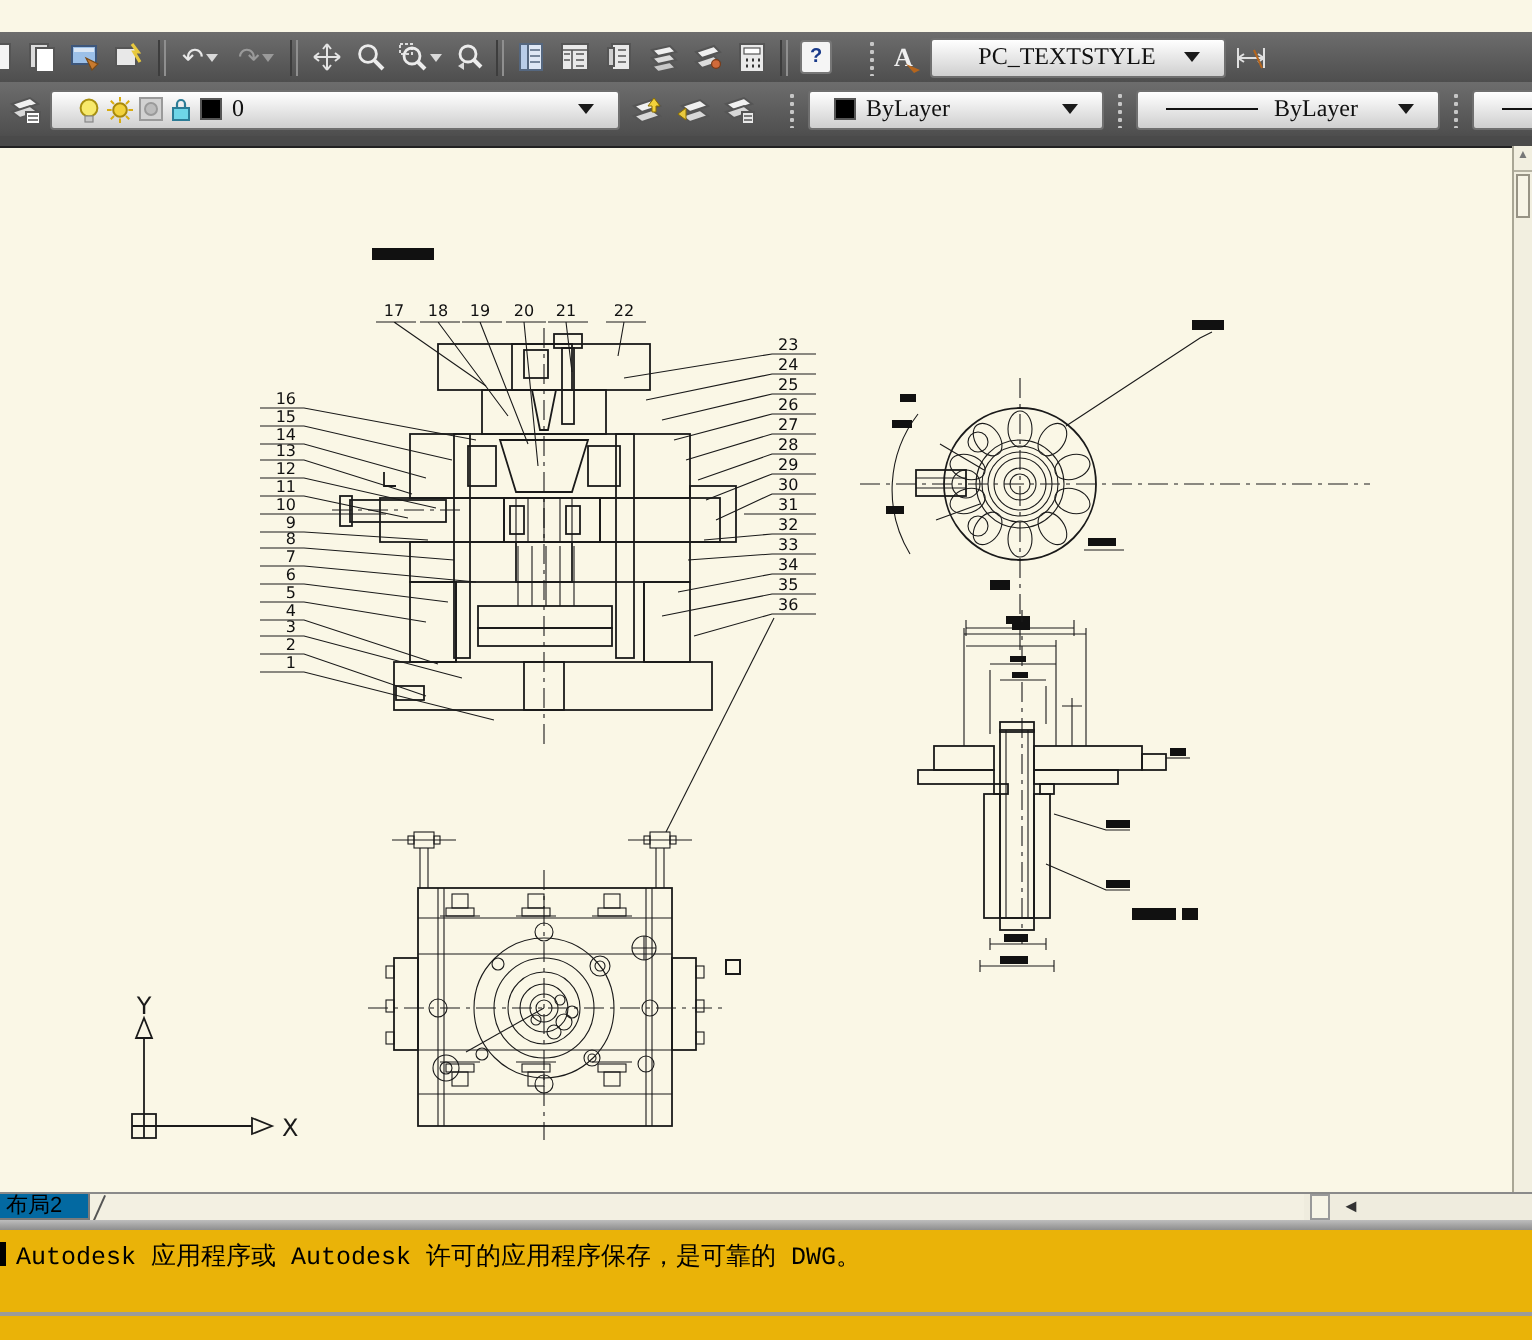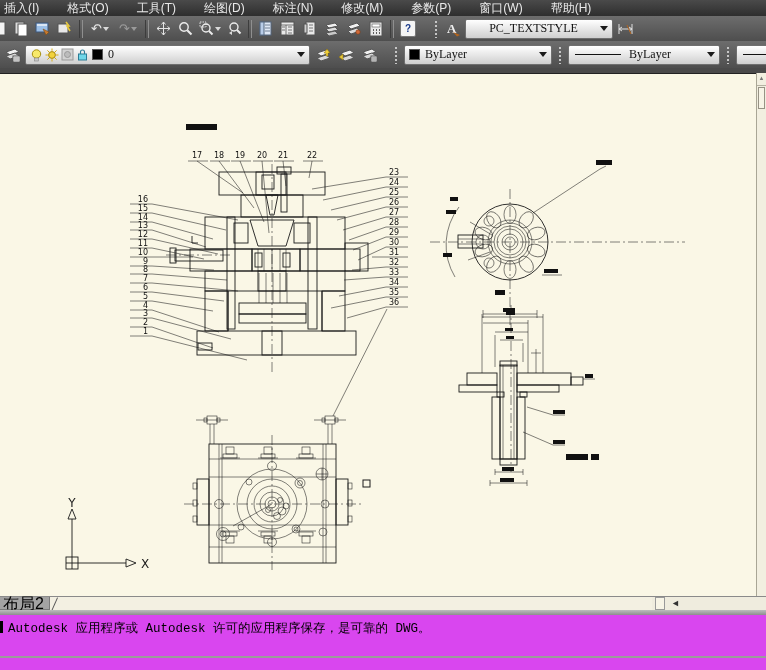--- a/index.html
+++ b/index.html
@@ -18,74 +18,63 @@
   #tbstrip{position:absolute;left:0;top:68px;width:766px;height:5px;background:#4a4a4a;border-bottom:1px solid #222;}
   .tb-btn{width:20px;height:20px;display:flex;align-items:center;justify-content:center;flex:none;border-radius:2px;}
   .tb-sep{width:2px;height:18px;flex:none;margin:0 2px;border-left:1px solid #3d3d3d;border-right:1px solid #8f8f8f;}
   .tb-grip{width:4px;height:18px;flex:none;margin:0 3px;
            background-image:radial-gradient(#c6c6c6 1px,transparent 1.2px);background-size:4px 4px;}
   .glyph{color:#e8e8e8;font-size:13px;line-height:13px;}
   .glyph.dim{color:#9a9a9a;}
   .caret{width:0;height:0;border-left:3px solid transparent;border-right:3px solid transparent;
          border-top:4px solid #d9d9d9;margin-left:1px;flex:none;}
   .combo{height:20px;background:linear-gradient(#ffffff,#cfcfcf);border:1px solid #6f6f6f;border-radius:2px;
-         display:flex;align-items:center;box-sizing:border-box;padding:0 4px;flex:none;
+         display:flex;align-items:center;box-sizing:border-box;padding:0 12px;flex:none;
          font-family:"Liberation Serif",serif;font-size:12px;color:#111;}
   .combo .ctext{flex:1;text-align:center;white-space:nowrap;overflow:hidden;}
   .combo .ltext{flex:1;text-align:left;white-space:nowrap;overflow:hidden;padding-left:2px;}
   .combo .drop{width:0;height:0;border-left:4px solid transparent;border-right:4px solid transparent;
                border-top:5px solid #1a1a1a;margin-left:3px;}
   .swatch{width:9px;height:9px;background:#000;border:1px solid #555;flex:none;margin-right:3px;}
   .ltline{flex:none;width:46px;height:1px;background:#111;margin:0 6px 0 2px;}
   
   #canvas{position:absolute;left:0;top:90px;width:756px;height:523px;background:#FAF7E6;}
   #vscroll{position:absolute;left:756px;top:73px;width:10px;height:523px;background:#F2EFE0;
            border-left:1px solid #A9A695;box-sizing:border-box;}
   #vscroll .sb-btn{height:12px;border-bottom:1px solid #b5b2a2;font-size:6px;color:#777;text-align:center;line-height:11px;}
   #vscroll .sb-thumb{height:20px;border:1px solid #979385;margin:1px;background:#F7F4E6;}
   
   #tabrow{position:absolute;left:0;top:596px;width:766px;height:14px;background:#F3F0E2;
           border-top:1px solid #8a8a8a;box-sizing:border-box;display:flex;align-items:stretch;}
-  #tab-active{background:#a3a3a3;border:1px solid #7b7b7b;border-top:none;border-left:none;
-              font-size:16px;line-height:13px;padding:0 5px 0 3px;color:#000;}
+  #tab-active{background:#0369a1;border:1px solid #7b7b7b;border-top:none;border-left:none;
+              font-size:11px;line-height:13px;padding:0 13px 0 3px;color:#000;}
   #tab-slant{width:1px;height:15px;background:#555;transform:rotate(24deg);margin-left:4px;}
   #hscroll{position:absolute;left:652px;top:597px;width:114px;height:13px;background:#EFECDE;display:flex;align-items:center;}
   #hscroll .hthumb{width:8px;height:11px;border:1px solid #999;background:#F7F4E6;margin-left:3px;}
   #hscroll .harrow{font-size:9px;color:#333;margin-left:6px;line-height:11px;}
   
   #splitter{position:absolute;left:0;top:610px;width:766px;height:5px;background:linear-gradient(#bdbdbd,#8e8e8e);}
-  #cmd{position:absolute;left:0;top:615px;width:766px;height:55px;background:#d946ef;}
+  #cmd{position:absolute;left:0;top:615px;width:766px;height:55px;background:#eab308;}
   #cmd .cline{position:absolute;left:8px;top:5px;font-family:"Liberation Mono",monospace;
               font-size:12.5px;color:#000;white-space:nowrap;}
   #cmd .cutbar{position:absolute;left:0;top:6px;width:3px;height:12px;background:#000;}
   #cmd .rule{position:absolute;left:0;top:41px;width:766px;height:2px;background:#9b9b9b;}
   
   .pn{font-family:"DejaVu Sans",sans-serif;font-size:8px;fill:#111;}
   .axl{font-family:"DejaVu Sans",sans-serif;font-size:12px;fill:#1a1a1a;}
   svg .ln{stroke:#1a1a1a;fill:none;stroke-width:0.9;}
   svg .thin{stroke:#1a1a1a;fill:none;stroke-width:0.55;}
   svg .cl{stroke:#1a1a1a;fill:none;stroke-width:0.55;stroke-dasharray:10 3 2 3;}
   svg .blob{fill:#111;stroke:none;}
 </style>
 </head>
 <body>
 
 <div id="app">
 
-  <div id="menubar">
-    <span class="menu-item">插入(I)</span>
-    <span class="menu-item">格式(O)</span>
-    <span class="menu-item">工具(T)</span>
-    <span class="menu-item">绘图(D)</span>
-    <span class="menu-item">标注(N)</span>
-    <span class="menu-item">修改(M)</span>
-    <span class="menu-item">参数(P)</span>
-    <span class="menu-item">窗口(W)</span>
-    <span class="menu-item">帮助(H)</span>
-  </div>
 
   <div id="tb1" class="tbrow">
     <div class="tb-btn" style="width:9px;overflow:hidden">
       <svg width="14" height="15" style="margin-left:-7px">
           <rect x="1" y="1" width="10" height="13" fill="#f4f4f4" stroke="#555"></rect>
         </svg>
     </div>
     <div class="tb-btn">
       <svg width="15" height="16">
           <rect x="1" y="1" width="9" height="12" fill="#dcdcdc" stroke="#555"></rect>

